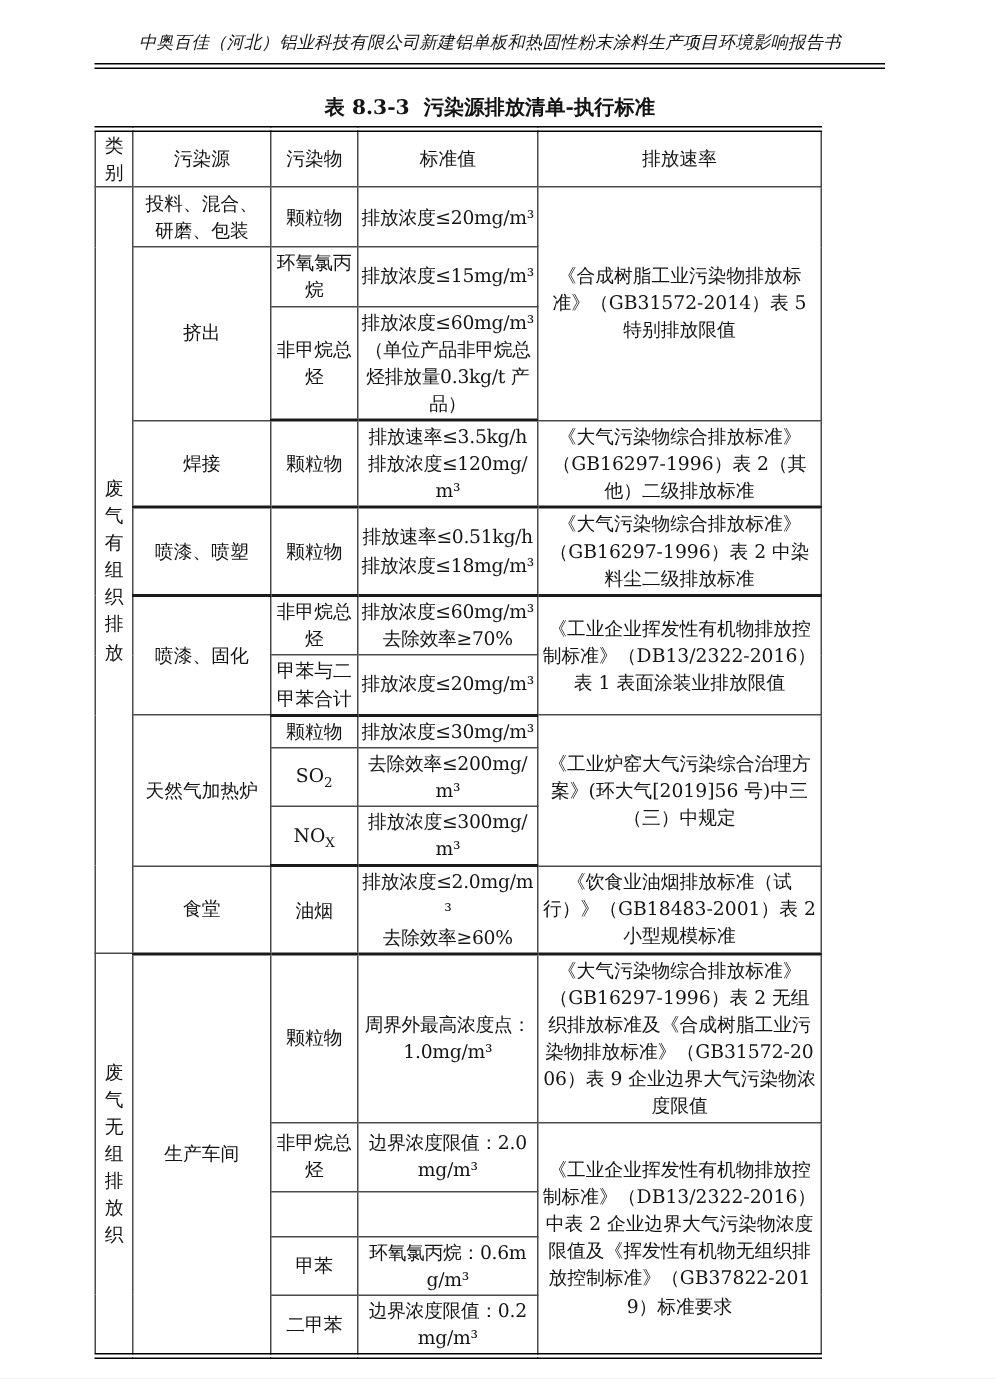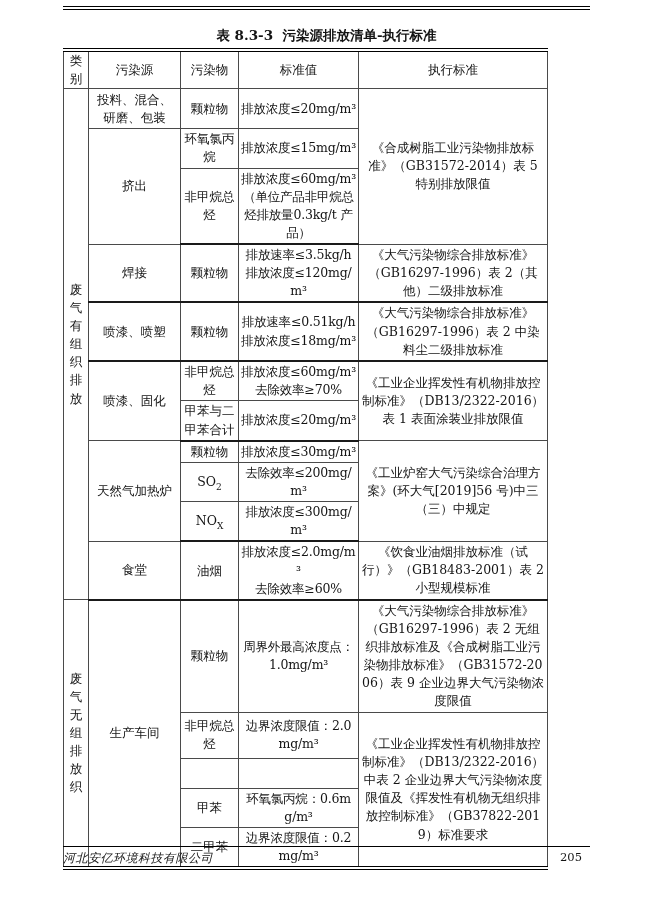--- a/index.html
+++ b/index.html
@@ -34,40 +34,41 @@
   .footer-row{display:flex;justify-content:space-between;align-items:flex-start;margin-top:3px;}
   .footer-company{font-style:italic;font-size:12px;letter-spacing:0.5px;}
   .footer-page{font-size:11.5px;padding-right:8px;}
 </style>
 </head>
 <body>
 
 <div class="page">
   <div class="content">
 
+    <div class="doc-header">中奥百佳（河北）铝业科技有限公司新建铝单板和热固性粉末涂料生产项目环境影响报告书</div>
     <div class="header-rule"></div>
 
 
     <div class="tbl-title">表 8.3-3  污染源排放清单-执行标准</div>
 
     <table class="main-table">
       <colgroup>
         <col style="width:25px">
           <col style="width:92px">
           <col style="width:58px">
           <col style="width:120px">
           <col style="width:189px">
       </colgroup>
       <thead>
         <tr>
           <th>类别</th>
           <th>污染源</th>
           <th>污染物</th>
           <th>标准值</th>
-          <th>执行标准</th>
+          <th>排放速率</th>
         </tr>
       </thead>
       <tbody>
         <tr style="height:40px">
           <td rowspan="11" class="pre">废气
 有组
 织排
 放</td>
           <td class="pre">投料、混合、
 研磨、包装</td>
@@ -156,20 +157,13 @@
         </tr>
         <tr style="height:29px">
           <td>二甲苯</td>
           <td class="val">边界浓度限值：0.2mg/m³</td>
         </tr>
       </tbody>
     </table>
 
   </div>
 
-  <div class="footer">
-    <div class="footer-rule"></div>
-    <div class="footer-row">
-      <span class="footer-company">河北安亿环境科技有限公司</span>
-      <span class="footer-page">205</span>
-    </div>
-  </div>
 </div>
 
 </body></html>

